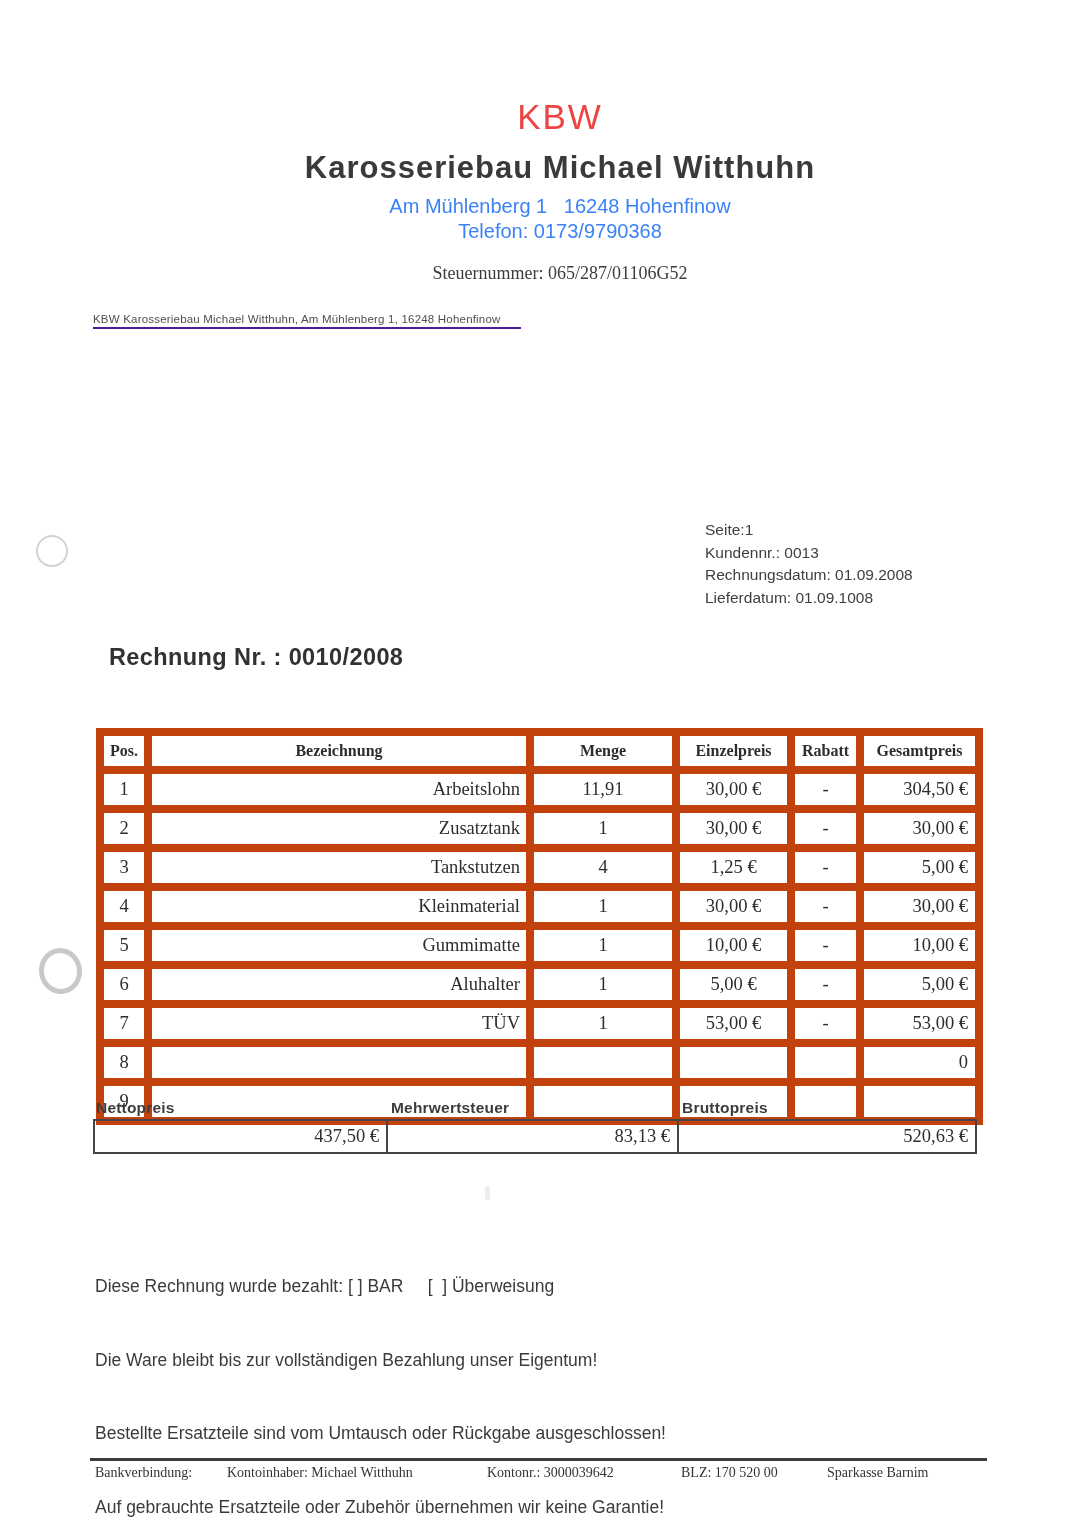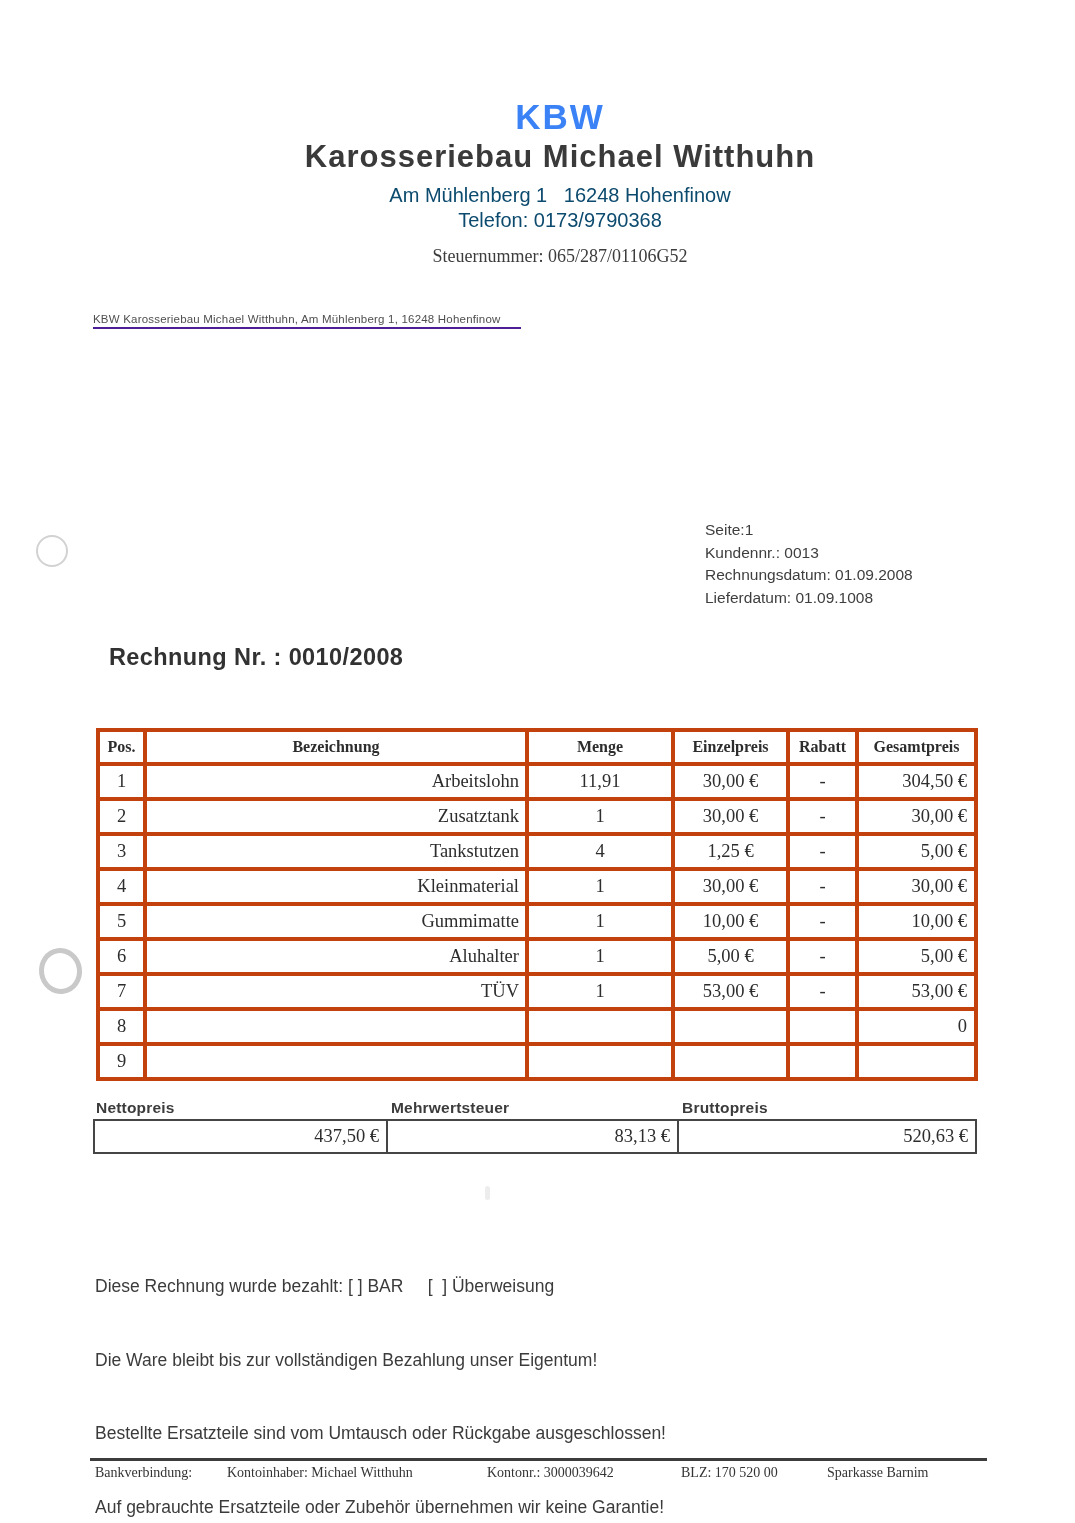--- a/index.html
+++ b/index.html
@@ -10,33 +10,33 @@
     overflow:hidden;
     font-family:"Liberation Sans", sans-serif;
     color:#333;
   }
   
   .letterhead{
     position:absolute;top:98px;left:60px;width:1000px;
     text-align:center;
   }
   .brand{
-    font-weight:bold;font-size:35px;line-height:38px;
-    letter-spacing:2px;color:#3b82f6;margin-bottom:4px;
+    font-weight:normal;font-size:35px;line-height:38px;
+    letter-spacing:2px;color:#ef4444;margin-bottom:15px;
   }
   .company{
     font-weight:bold;font-size:31px;line-height:34px;
     letter-spacing:1px;color:#3a3a3a;margin-bottom:9px;
   }
   .addr{
-    font-size:20px;line-height:25px;color:#0c4a6e;white-space:pre-wrap;
+    font-size:20px;line-height:25px;color:#3b82f6;white-space:pre-wrap;
   }
   .tax{
     font-family:"Liberation Serif", serif;
-    font-size:18px;line-height:25px;color:#3c3c3c;margin-top:11px;
+    font-size:18px;line-height:25px;color:#3c3c3c;margin-top:17px;
   }
   
   .sender-line{
     position:absolute;top:313px;left:93px;
     font-size:11.5px;color:#4f4f4f;
     border-bottom:2px solid #4c1d95;
     padding:0 20px 2px 0;
     letter-spacing:0.2px;
   }
   
@@ -53,21 +53,21 @@
     position:absolute;top:644px;left:109px;
     font-size:23.5px;font-weight:bold;color:#323232;letter-spacing:0.4px;
   }
   
   table.items{
     position:absolute;top:728px;left:96px;
     border-collapse:collapse;table-layout:fixed;
     font-family:"Liberation Serif", serif;color:#2d2d2d;
   }
   table.items th, table.items td{
-    border:4px solid #c2410c;
+    border:8px solid #c2410c;
     padding:0 6px;
     overflow:hidden;white-space:nowrap;
   }
   table.items th{
     height:30px;font-size:16px;font-weight:bold;text-align:center;
   }
   table.items td{height:31px;font-size:18.5px;}
   .c-pos{text-align:center;}
   .c-bez{text-align:right;padding-left:9px !important;margin-left:44px;}
   .c-menge{text-align:center;}

